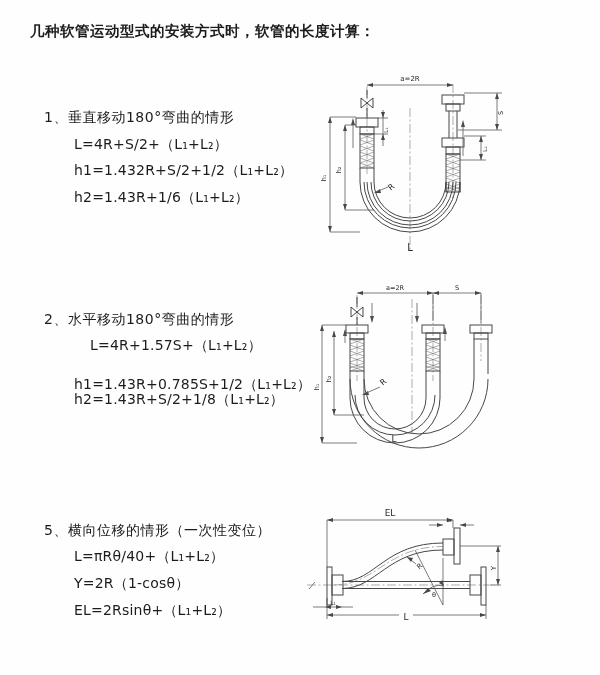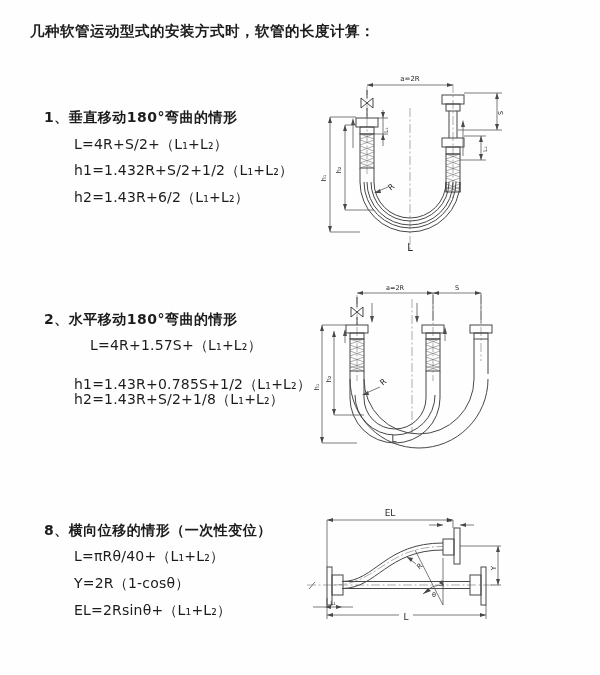--- a/index.html
+++ b/index.html
@@ -1,46 +1,46 @@
 <!DOCTYPE html>
 <html><head>
 <meta charset="utf-8">
 <style>
   html,body{margin:0;padding:0;background:#ffffff;}
   .page{position:relative;width:600px;height:675px;background:#fefefe;overflow:hidden;
         font-family:"DejaVu Sans","Liberation Sans",sans-serif;color:#1c1c1c;}
   .title{position:absolute;left:30px;top:22px;font-size:14.5px;font-weight:bold;letter-spacing:.5px;}
-  .heading{position:absolute;font-size:14px;font-weight:bold;letter-spacing:.5px;}
+  .heading{position:absolute;font-size:14px;font-weight:normal;letter-spacing:.5px;}
   .formula{position:absolute;font-size:14px;letter-spacing:.2px;}
   svg{position:absolute;overflow:visible;}
   .s{fill:none;stroke:#474747;stroke-width:1;}
   .d{fill:none;stroke:#5a5a5a;stroke-width:.8;}
   .cl{fill:none;stroke:#8a8a8a;stroke-width:.7;stroke-dasharray:9 2.5 2 2.5;}
   .hz{fill:none;stroke:#6a6a6a;stroke-width:.55;}
   .ar{fill:#474747;stroke:none;}
   svg text{fill:#2a2a2a;font-family:"DejaVu Sans","Liberation Sans",sans-serif;}
 </style>
 </head>
 <body>
 
 <div class="page">
 
   <div class="title">几种软管运动型式的安装方式时，软管的长度计算：</div>
 
   <div class="heading" style="left:44px;top:109px">1、垂直移动180°弯曲的情形</div>
   <div class="formula" style="left:74px;top:136px">L=4R+S/2+（L₁+L₂）</div>
   <div class="formula" style="left:74px;top:162px">h1=1.432R+S/2+1/2（L₁+L₂）</div>
-  <div class="formula" style="left:74px;top:189px">h2=1.43R+6/2（L₁+L₂）</div>
+  <div class="formula" style="left:74px;top:189px">h2=1.43R+1/6（L₁+L₂）</div>
 
   <div class="heading" style="left:44px;top:311px">2、水平移动180°弯曲的情形</div>
   <div class="formula" style="left:90px;top:337px">L=4R+1.57S+（L₁+L₂）</div>
   <div class="formula" style="left:74px;top:376px">h1=1.43R+0.785S+1/2（L₁+L₂）</div>
   <div class="formula" style="left:74px;top:391px">h2=1.43R+S/2+1/8（L₁+L₂）</div>
 
-  <div class="heading" style="left:44px;top:522px">8、横向位移的情形（一次性变位）</div>
+  <div class="heading" style="left:44px;top:522px">5、横向位移的情形（一次性变位）</div>
   <div class="formula" style="left:74px;top:548px">L=πRθ/40+（L₁+L₂）</div>
   <div class="formula" style="left:74px;top:575px">Y=2R（1-cosθ）</div>
   <div class="formula" style="left:74px;top:602px">EL=2Rsinθ+（L₁+L₂）</div>
 
   <svg style="left:312px;top:70px" width="286" height="192" viewBox="0 0 286 192">
     <g class="cl">
       <path d="M55,16 V104 M141,14 V128 M98,38 V180"></path>
     </g>
     <g class="d">
       <path d="M55,15 H141"></path>

